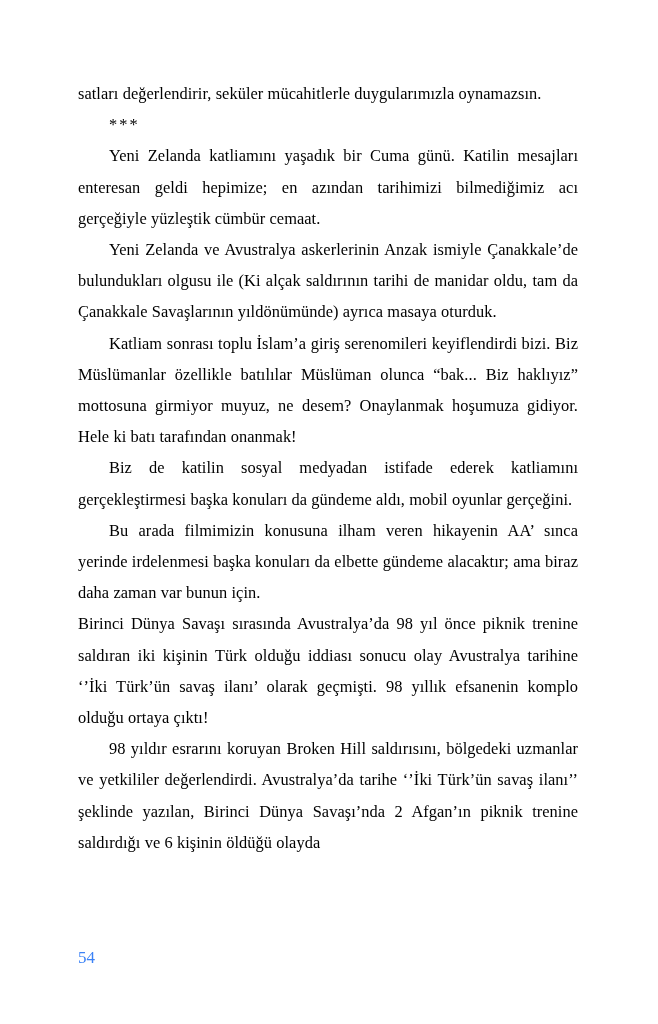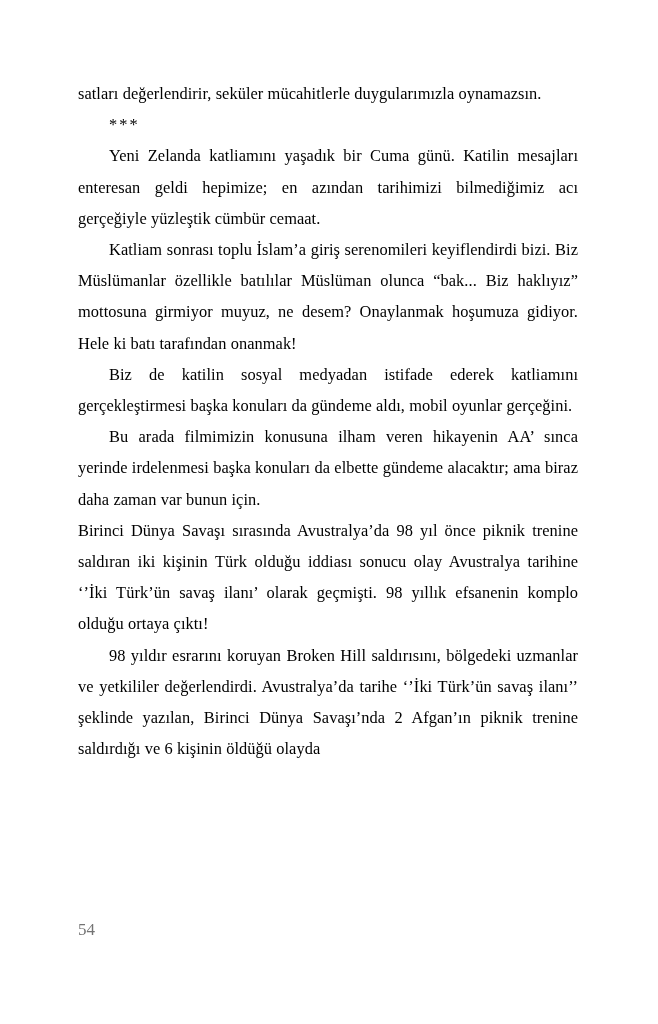--- a/index.html
+++ b/index.html
@@ -47,34 +47,35 @@
     margin: 0;
     font-size: 16.4px;
     line-height: 31.2px;
     text-align: left;
     text-indent: 31px;
     letter-spacing: 2px;
   }
   .folio {
     position: absolute;
     left: 78px;
-    top: 920px;
+    top: 948px;
     font-size: 17px;
     font-family: "Liberation Serif", serif;
-    color: #737373;
+    color: #3b82f6;
   }
 </style>
 </head>
 <body>
 
 <div class="page">
   <div class="content">
     <p class="noindent">satları değerlendirir, seküler mücahitlerle duygularımızla oynamazsın.</p>
     <div class="divider">***</div>
     <p class="indent">Yeni Zelanda katliamını yaşadık bir Cuma günü. Katilin mesajları enteresan geldi hepimize; en azından tarihimizi bilmediğimiz acı gerçeğiyle yüzleştik cümbür cemaat.</p>
+    <p class="indent">Yeni Zelanda ve Avustralya askerlerinin Anzak ismiyle Çanakkale’de bulundukları olgusu ile (Ki alçak saldırının tarihi de manidar oldu, tam da Çanakkale Savaşlarının yıldönümünde) ayrıca masaya oturduk.</p>
     <p class="indent">Katliam sonrası toplu İslam’a giriş serenomileri keyiflendirdi  bizi. Biz Müslümanlar özellikle batılılar Müslüman olunca “bak... Biz haklıyız” mottosuna girmiyor muyuz, ne desem? Onaylanmak hoşumuza gidiyor. Hele ki batı tarafından onanmak!</p>
     <p class="indent">Biz de katilin sosyal medyadan istifade ederek katliamını gerçekleştirmesi başka konuları da gündeme aldı, mobil oyunlar gerçeğini.</p>
     <p class="indent">Bu arada filmimizin konusuna  ilham veren hikayenin AA’ sınca yerinde irdelenmesi başka konuları da elbette gündeme alacaktır; ama biraz daha zaman var bunun için.</p>
     <p class="noindent">Birinci Dünya Savaşı sırasında Avustralya’da 98 yıl önce piknik trenine saldıran iki kişinin Türk olduğu iddiası sonucu olay Avustralya tarihine ‘’İki Türk’ün savaş ilanı’ olarak geçmişti. 98 yıllık efsanenin komplo olduğu ortaya çıktı!</p>
     <p class="indent"> 98 yıldır esrarını koruyan Broken Hill saldırısını, bölgedeki uzmanlar ve yetkililer değerlendirdi. Avustralya’da tarihe ‘’İki Türk’ün savaş ilanı’’ şeklinde yazılan, Birinci Dünya Savaşı’nda 2 Afgan’ın piknik trenine saldırdığı ve 6 kişinin öldüğü olayda</p>
   </div>
   <div class="folio">54</div>
 </div>
 
 </body></html>

